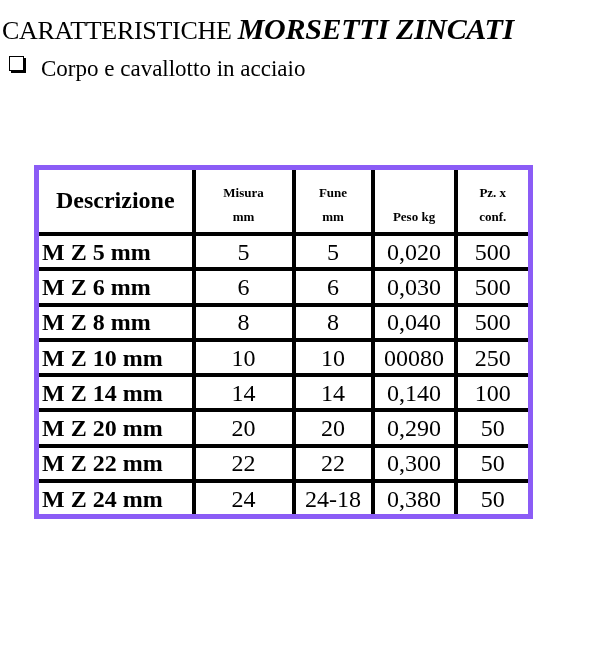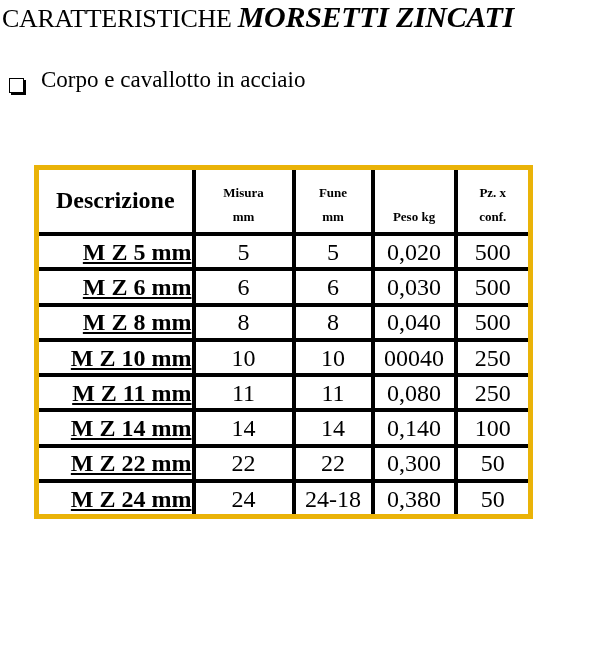--- a/index.html
+++ b/index.html
@@ -1,27 +1,27 @@
 <!DOCTYPE html>
 <html><head>
 <meta charset="utf-8">
 <style>
   html,body{margin:0;padding:0;background:#fff;}
   body{width:606px;height:670px;position:relative;overflow:hidden;font-family:"Liberation Serif","DejaVu Serif",serif;color:#000;}
-  .title{position:absolute;left:2px;top:0px;font-size:26px;white-space:nowrap;letter-spacing:-0.3px;line-height:34px;}
+  .title{position:absolute;left:2px;top:12px;font-size:26px;white-space:nowrap;letter-spacing:-0.3px;line-height:34px;}
   .title .plain{font-weight:normal;}
   .title .brand{font-weight:bold;font-style:italic;font-size:30px;}
   .bullets{position:absolute;left:8px;top:56px;}
-  .bullet{display:flex;align-items:flex-end;height:37px;font-size:23px;}
+  .bullet{display:flex;align-items:flex-start;height:37px;font-size:23px;}
   .box{width:13px;height:13px;border:1.5px solid #000;box-shadow:2px 2px 0 #000;margin-right:17px;margin-left:1px;}
-  table{position:absolute;left:34px;top:165px;border-collapse:collapse;border:5px solid #eab308;}
+  table{position:absolute;left:34px;top:165px;border-collapse:collapse;border:5px solid #8b5cf6;}
   td,th{border:4px solid #000;padding:0;height:31.3px;font-size:24px;text-align:center;line-height:28px;}
   th{font-weight:bold;font-size:13px;line-height:24px;vertical-align:bottom;padding-bottom:3px;}
   th.desc{font-size:24px;vertical-align:middle;height:59px;}
-  td.name{text-align:right;font-weight:bold;padding-left:3px;white-space:nowrap;text-decoration:underline;}
+  td.name{text-align:left;font-weight:bold;padding-left:3px;white-space:nowrap;}
   col.c1{width:157px;} col.c2{width:100px;} col.c3{width:79px;} col.c4{width:83px;} col.c5{width:75px;}
 </style>
 </head>
 <body>
 
 <div class="title">
   <span class="plain">CARATTERISTICHE</span>
   <span class="brand">MORSETTI ZINCATI</span>
 </div>
 
@@ -68,36 +68,36 @@
         <td class="name">M Z 8 mm</td>
         <td>8</td>
         <td>8</td>
         <td>0,040</td>
         <td>500</td>
       </tr>
       <tr>
         <td class="name">M Z 10 mm</td>
         <td>10</td>
         <td>10</td>
-        <td>00040</td>
-        <td>250</td>
-      </tr>
-      <tr>
-        <td class="name">M Z 11 mm</td>
-        <td>11</td>
-        <td>11</td>
-        <td>0,080</td>
+        <td>00080</td>
         <td>250</td>
       </tr>
       <tr>
         <td class="name">M Z 14 mm</td>
         <td>14</td>
         <td>14</td>
         <td>0,140</td>
         <td>100</td>
+      </tr>
+      <tr>
+        <td class="name">M Z 20 mm</td>
+        <td>20</td>
+        <td>20</td>
+        <td>0,290</td>
+        <td>50</td>
       </tr>
       <tr>
         <td class="name">M Z 22 mm</td>
         <td>22</td>
         <td>22</td>
         <td>0,300</td>
         <td>50</td>
       </tr>
       <tr>
         <td class="name">M Z 24 mm</td>

